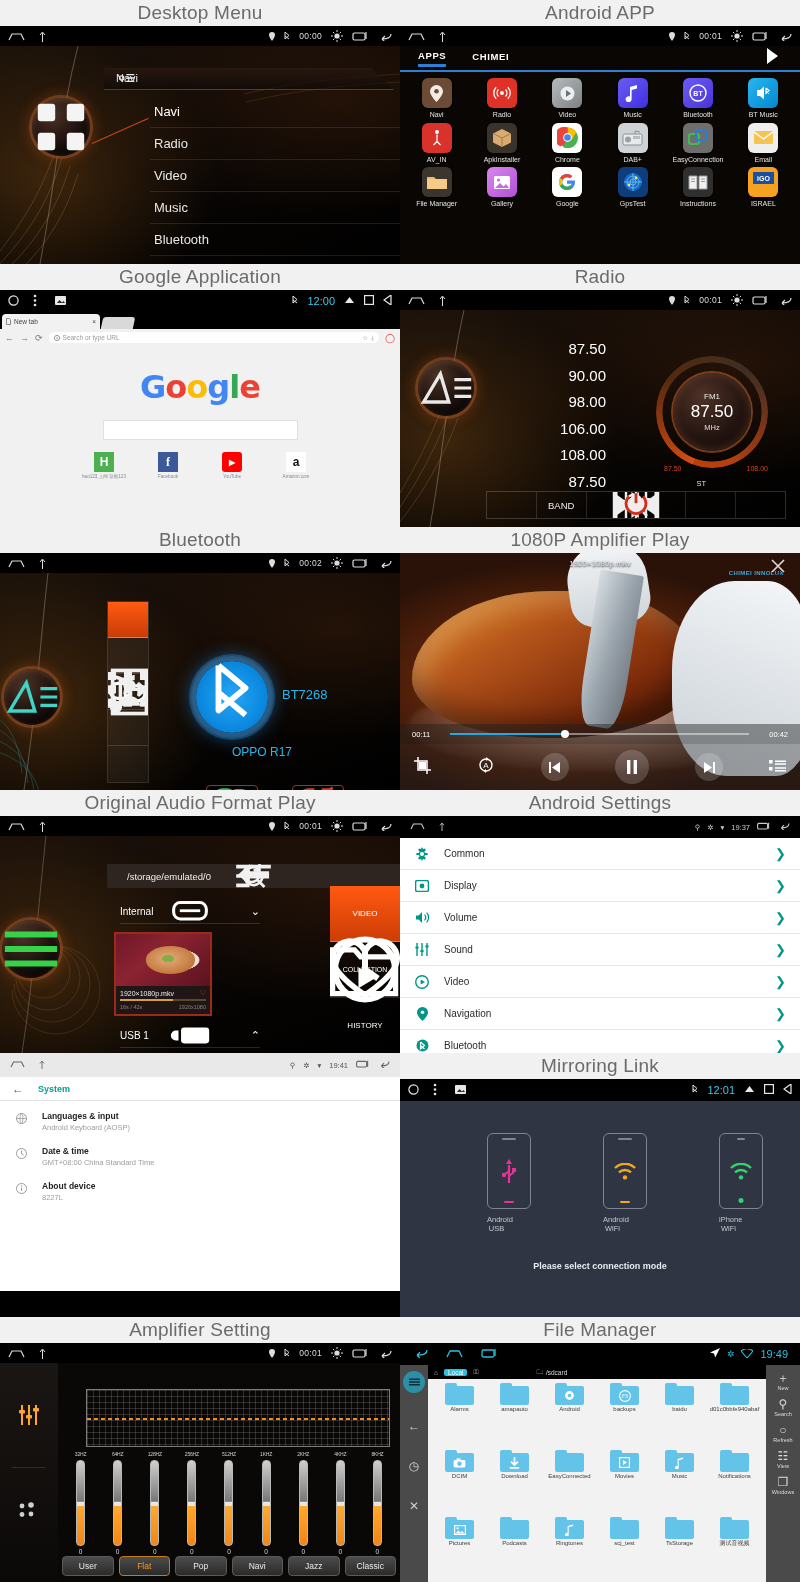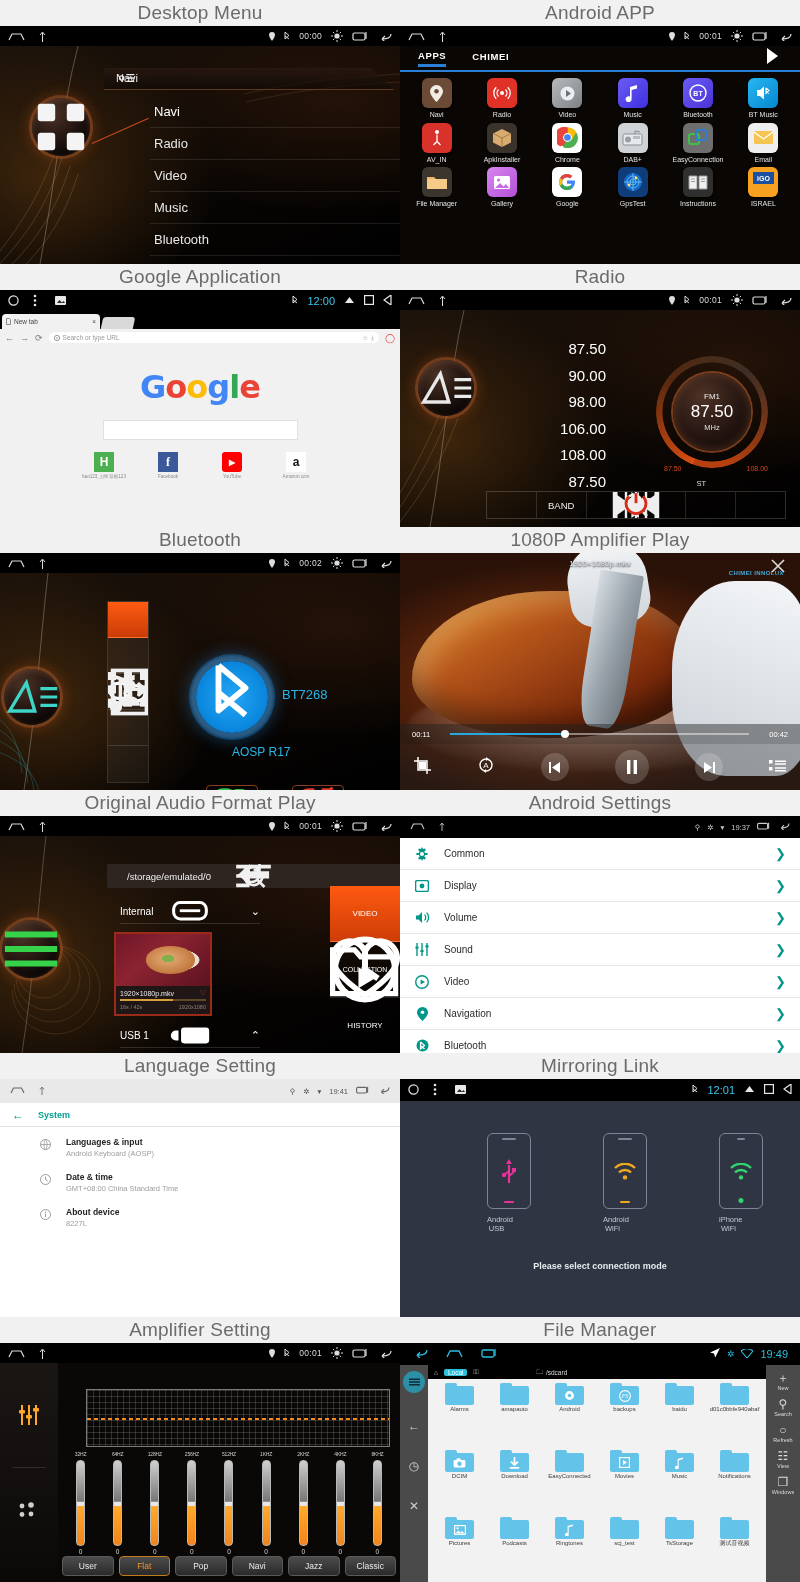--- a/index.html
+++ b/index.html
@@ -227,21 +227,21 @@
 
   
   .sb-grey { height:24px; background:#e9e9e9; display:flex; align-items:center; padding:0 10px;
              color:#555; font-size:7.5px; }
   .sb-grey .right { margin-left:auto; display:flex; align-items:center; gap:8px; }
   .lang-head { height:24px; background:#fff; display:flex; align-items:center; gap:14px;
                padding:0 12px; border-bottom:1px solid #e0e0e0; }
   .lang-head .bk { color:#009688; font-size:12px; }
   .lang-head .tt { color:#00a294; font-size:9px; font-weight:bold; }
   .lang-body { background:#fff; height:calc(100% - 48px); padding-top:4px; }
-  .lang-row { display:flex; gap:14px; padding:6px 14px 8px;margin-left:24px; }
+  .lang-row { display:flex; gap:14px; padding:6px 14px 8px; }
   .lang-row .ic { width:14px; color:#9a9a9a; display:flex; justify-content:center; padding-top:2px; }
   .lang-row .t1 { color:#232323; font-size:8.5px; font-weight:bold; }
   .lang-row .t2 { color:#9d9d9d; font-size:7.5px; margin-top:2px; }
 
   
   .ml-body { position:absolute; inset:22px 0 0 0; background:#2f3542; }
   .ml-row { display:flex; justify-content:space-around; padding:32px 26px 0; }
   .ml-ph { width:44px;padding-left:25px; }
   .ml-frame { width:44px; height:76px; border:1.5px solid #7d8494; border-radius:6px;
               position:relative; display:flex; align-items:center; justify-content:center; }
@@ -993,21 +993,21 @@
                 <path d="M11.5 4v5M9.5 6.5h4" stroke="#f0f0f0" stroke-width="1"></path>
               </svg>
             </div>
       </div>
       <div class="bt-circle">
         <svg width="22" height="32" viewBox="0 0 22 32">
               <path d="M5 2l12 10L5 22V2M5 14l12 10" fill="none" stroke="#fff" stroke-width="2.6" stroke-linejoin="round"></path>
             </svg>
       </div>
       <div class="bt-name">BT7268</div>
-      <div class="bt-dev">AOSP R17</div>
+      <div class="bt-dev">OPPO R17</div>
       <div class="bt-btn c">
             <svg width="20" height="12" viewBox="0 0 20 12">
               <g fill="none" stroke="#2fc64a" stroke-width="1.6">
                 <rect x="1" y="2" width="10" height="7.5" rx="3.7"></rect>
                 <rect x="9" y="2.5" width="10" height="7.5" rx="3.7"></rect>
               </g>
             </svg>
           </div>
       <div class="bt-btn d">
             <svg width="20" height="12" viewBox="0 0 20 12">
@@ -1344,21 +1344,20 @@
               </svg>
             </span>
         <span class="lb">Bluetooth</span>
         <span class="ch">❯</span>
       </div>
     </div>
   </div>
 </div>
 
 <div class="cell" style="left:0;top:1053px;width:400px;height:264px;">
-  <div class="caption">Language Setting</div>
   <div class="screen" style="height:238px; background:#fff;">
     <div class="sb-grey">
       <span><svg width="15" height="8" viewBox="0 0 15 8">
               <path d="M1 7 L3.5 2 H11.5 L14 7" fill="none" stroke="#666" stroke-width="1.1"></path>
             </svg></span>
       <span style="margin-left:14px"><svg width="6" height="9" viewBox="0 0 6 9">
               <path d="M3 9V2M1 3.4L3 1l2 2.4" fill="none" stroke="#666" stroke-width=".9"></path>
             </svg></span>
       <span class="right">
         <span>⚲</span>

